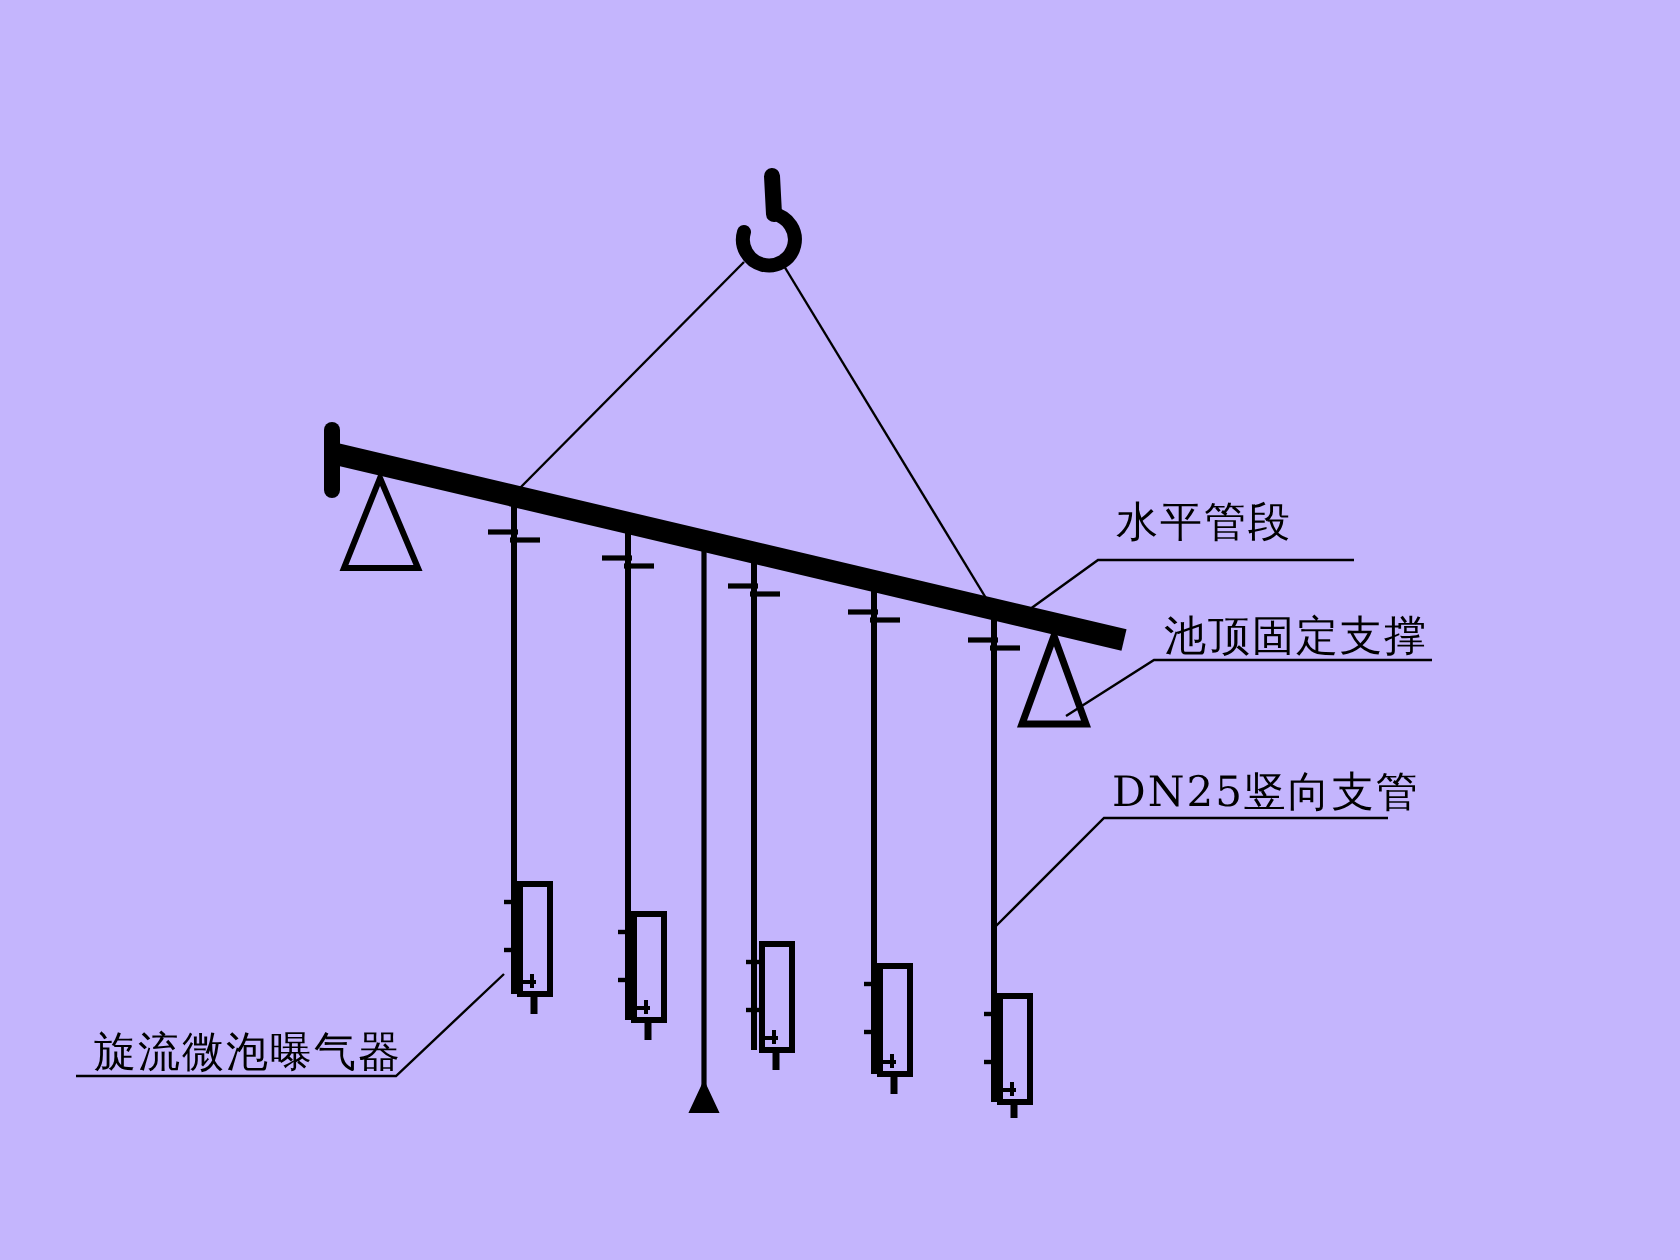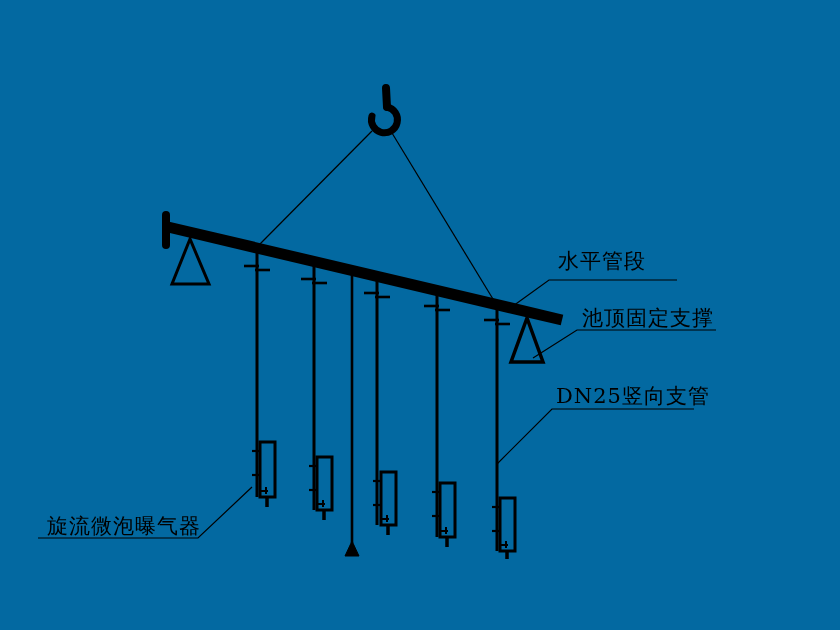--- a/index.html
+++ b/index.html
@@ -4,21 +4,21 @@
 <style>
   html, body {
     margin: 0;
     padding: 0;
     background: #ffffff;
   }
   .stage {
     position: relative;
     width: 840px;
     height: 630px;
-    background: #0369a1;
+    background: #c4b5fd;
     overflow: hidden;
     font-family: "DejaVu Serif", "Liberation Serif", serif;
   }
   svg { display: block; }
   .label-text {
     font-family: "DejaVu Serif", "Liberation Serif", serif;
     font-size: 21px;
     fill: #000000;
     letter-spacing: 1px;
   }

